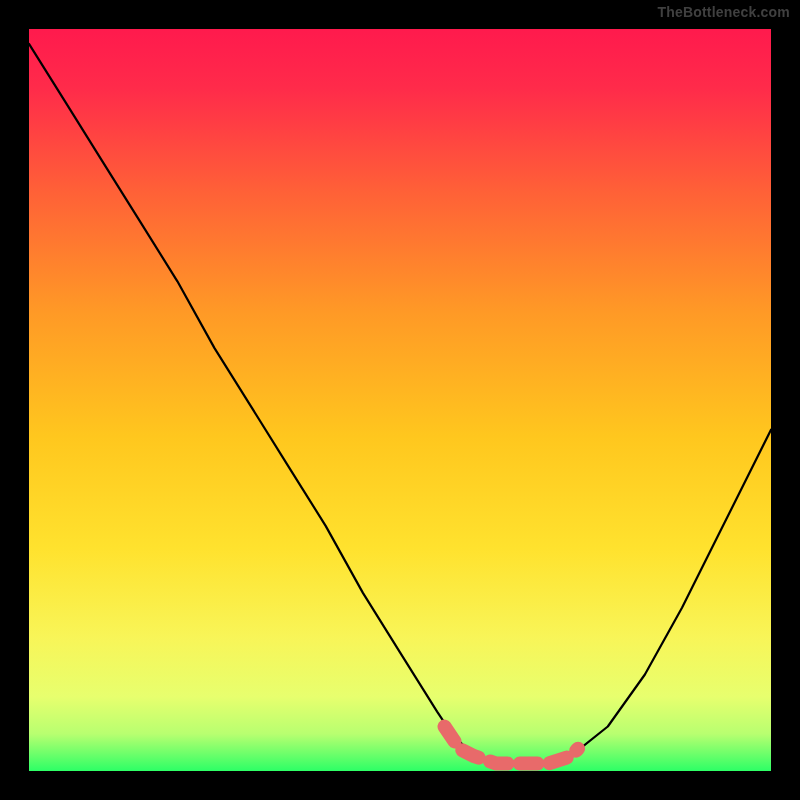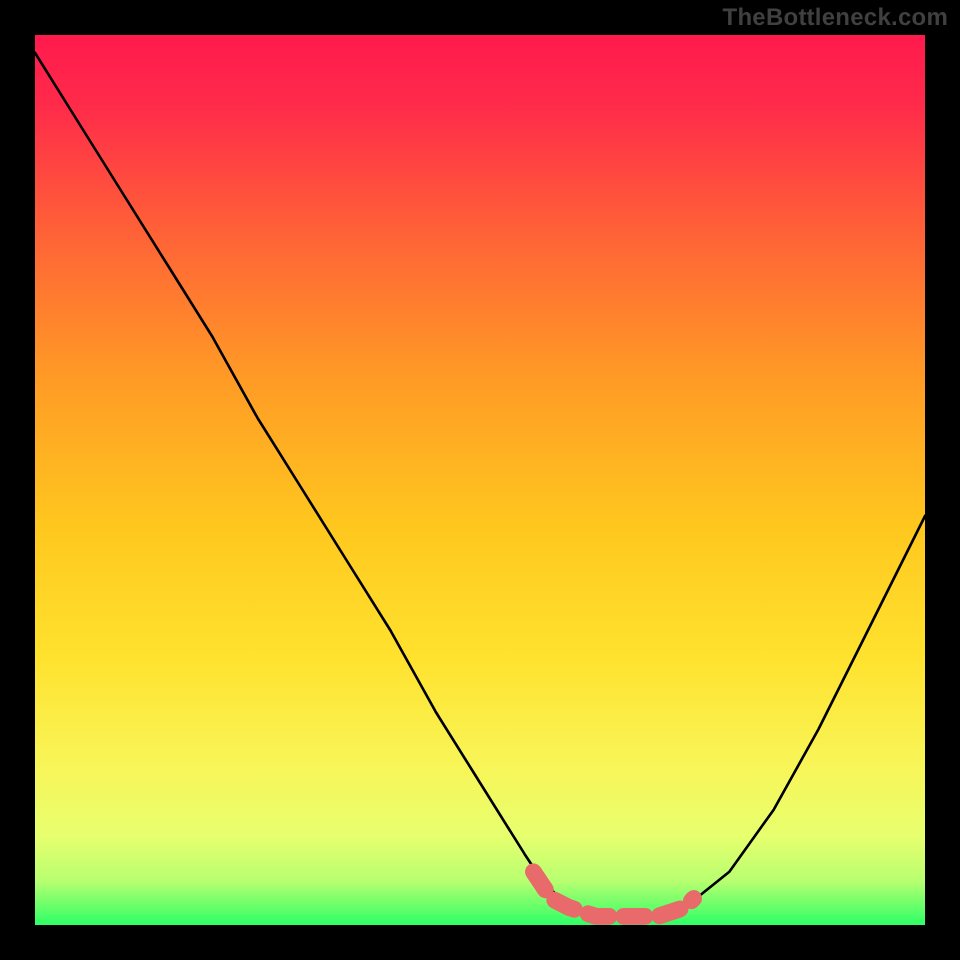--- a/index.html
+++ b/index.html
@@ -15,21 +15,21 @@
     position: relative;
     width: 800px;
     height: 800px;
     background: #000;
   }
   .watermark {
     position: absolute;
     top: 4px;
     right: 10px;
     color: #404040;
-    font-size: 20px;
+    font-size: 14px;
     font-weight: 600;
     letter-spacing: 0.2px;
     z-index: 3;
   }
   .plot-area {
     position: absolute;
     left: 29px;
     top: 29px;
     width: 742px;
     height: 742px;

